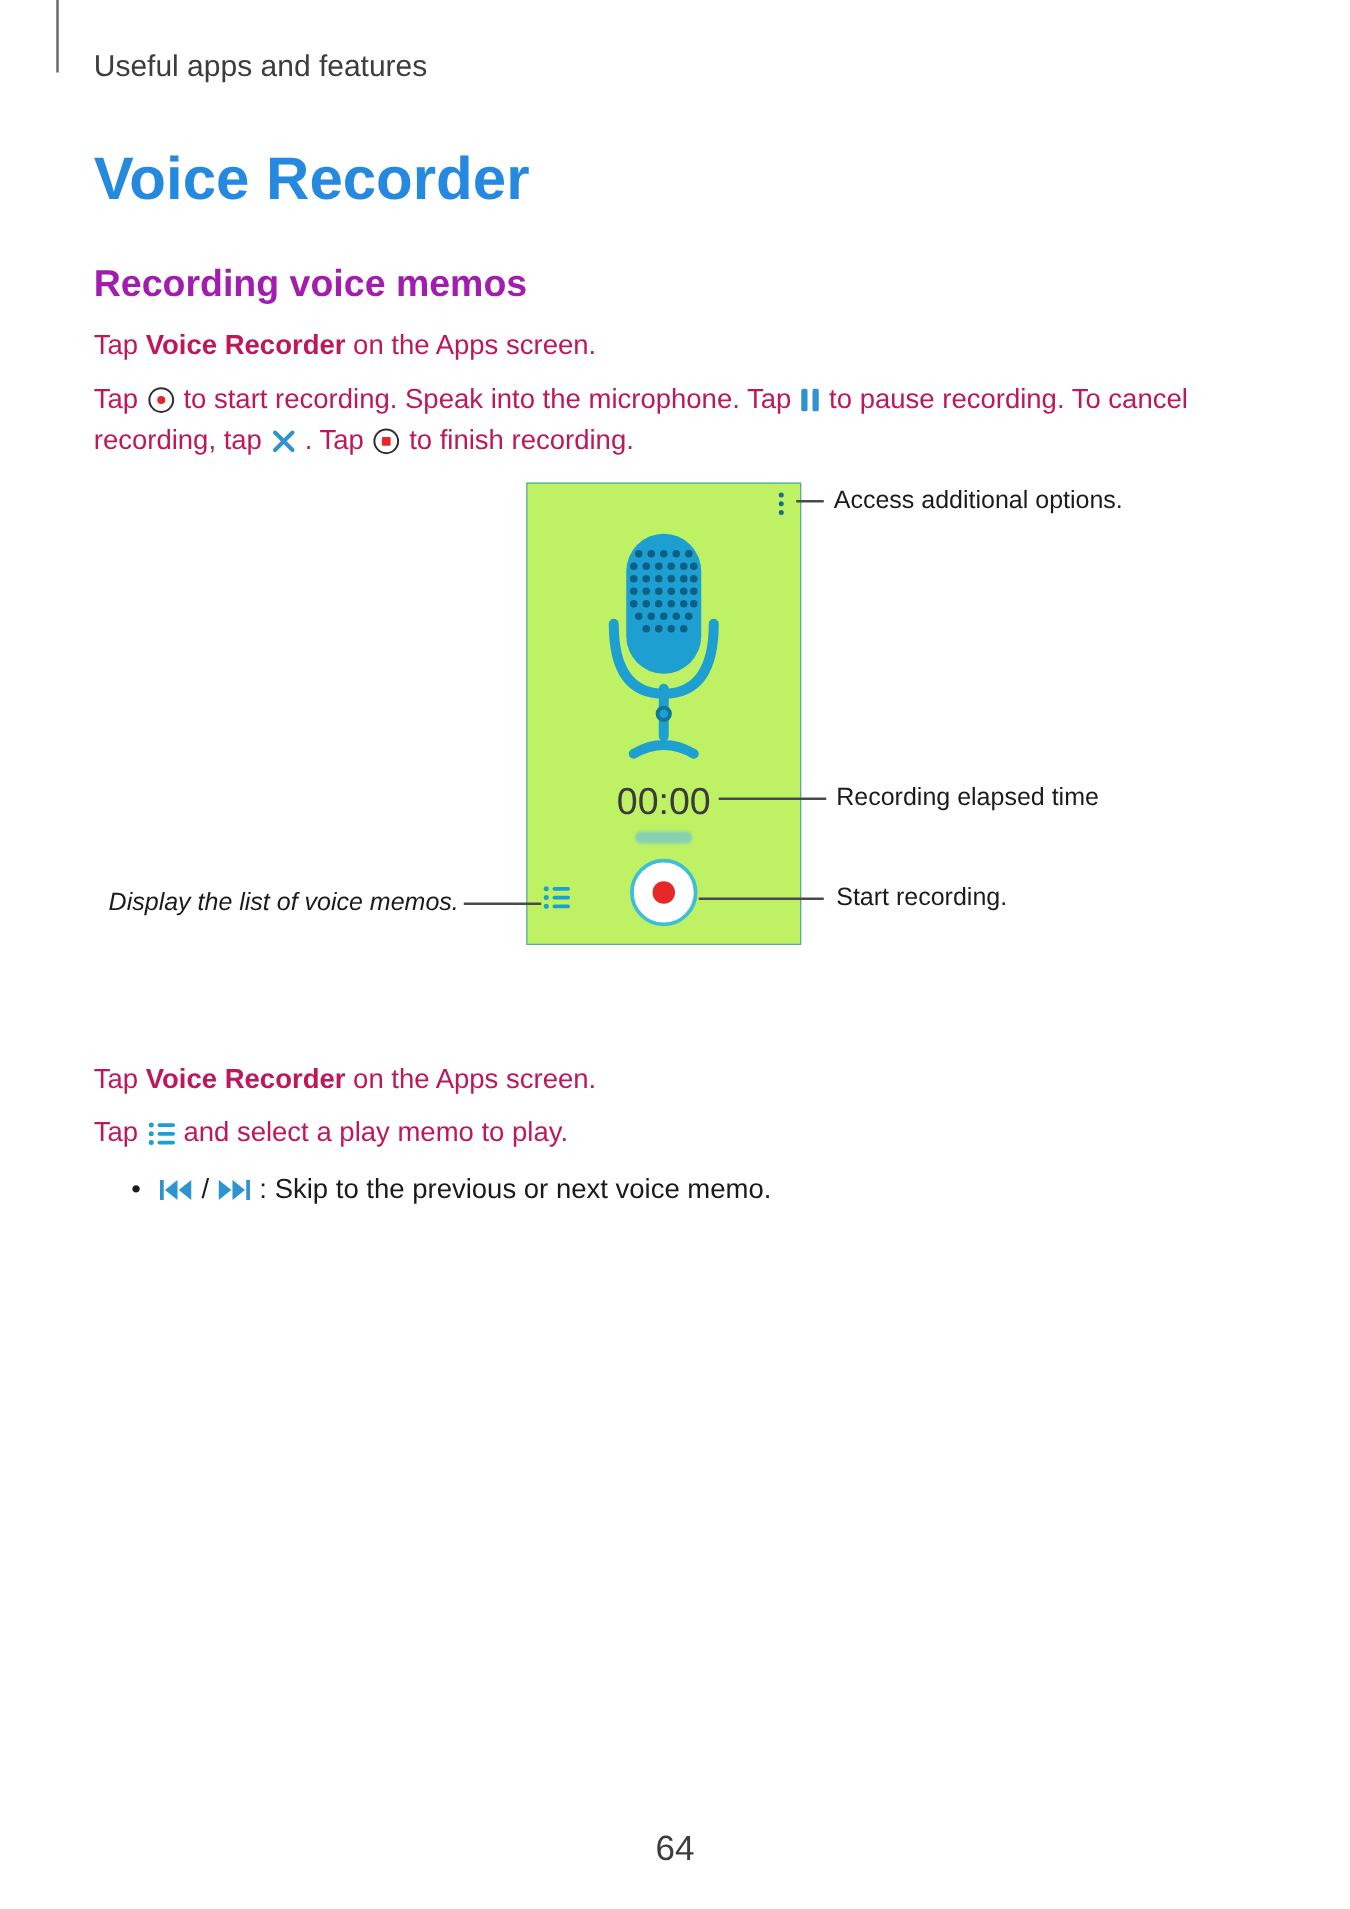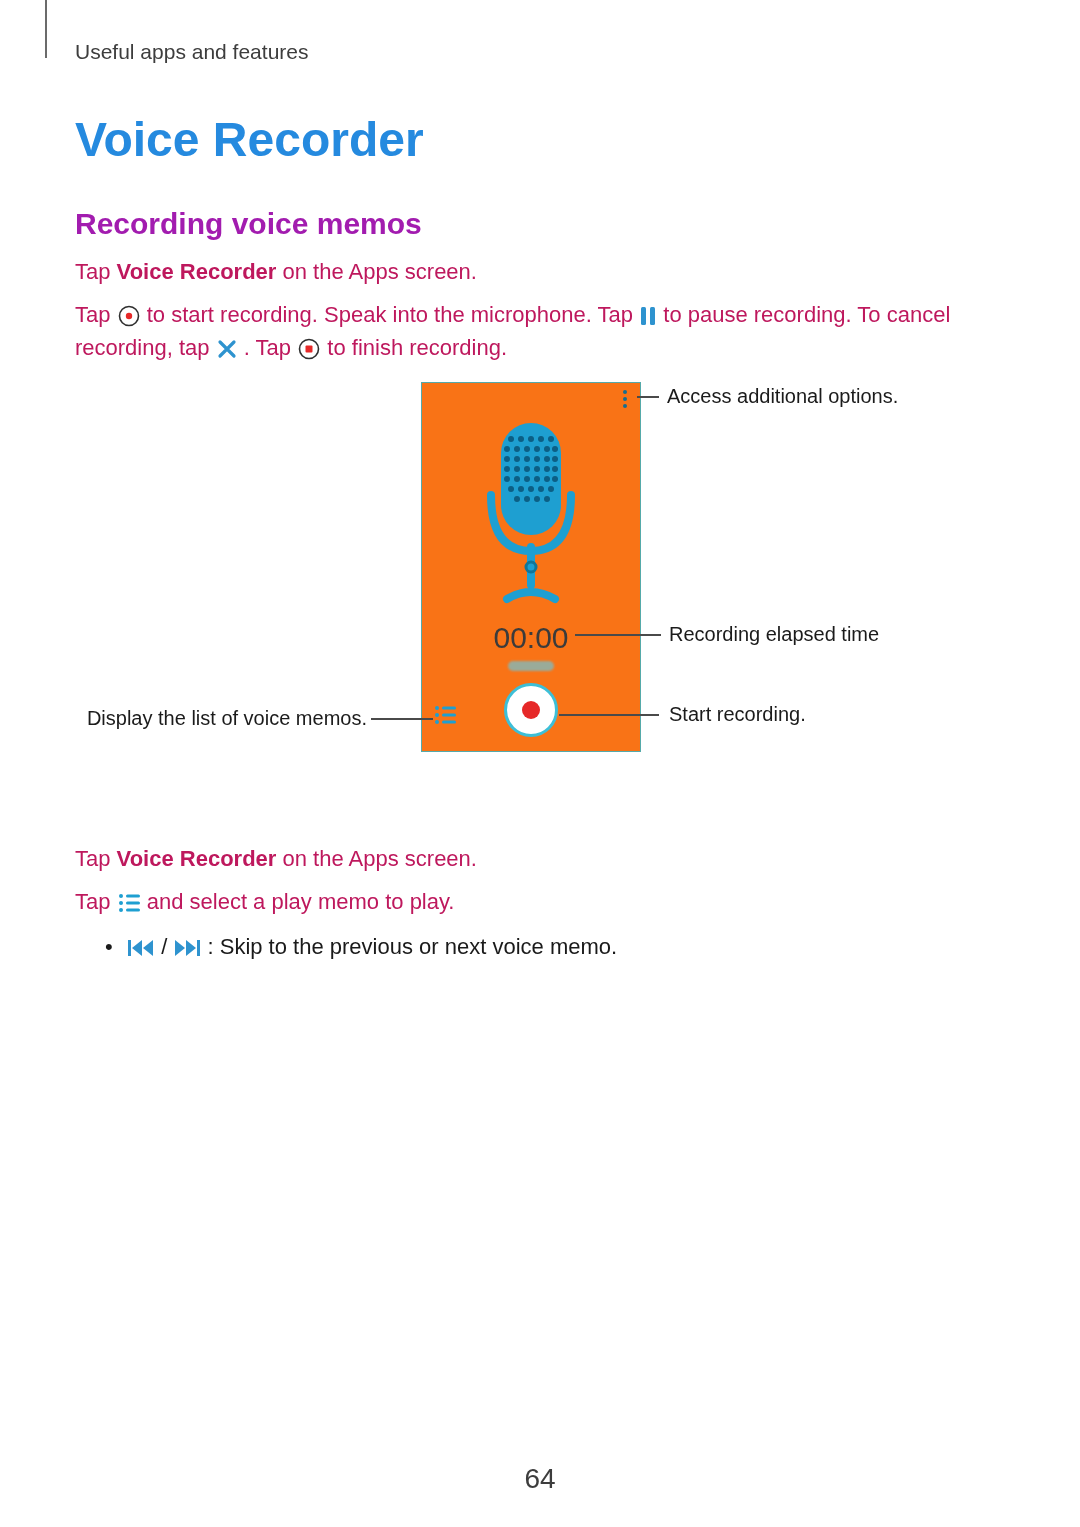--- a/index.html
+++ b/index.html
@@ -19,21 +19,21 @@
   
   .leftrule {
     position: absolute;
     top: 0;
     left: 45px;
     width: 0;
     height: 58px;
     border-left: 2px solid #6b6b6b;
   }
   .breadcrumb {
-    font-size: 21px;
+    font-size: 24px;
     color: #3d3d3d;
     margin-bottom: 48px;
   }
   h1.title {
     font-size: 48px;
     color: #258adf;
     font-weight: 700;
     margin: 0 0 40px 0;
   }
   h2.section {
@@ -60,21 +60,21 @@
     width: 100%;
     height: 420px;
     margin: 18px 0 40px 0;
   }
   .phone {
     position: absolute;
     left: 346px;
     top: 0;
     width: 220px;
     height: 370px;
-    background: #f97316;
+    background: #bef264;
     border: 1px solid #5aa;
     box-sizing: border-box;
   }
   .phone .more-icon {
     position: absolute;
     top: 6px;
     right: 8px;
   }
   .mic {
     position: absolute;
@@ -131,21 +131,21 @@
     bottom: 22px;
   }
   
   .callout {
     position: absolute;
     font-size: 20px;
     color: #1b1b1b;
     white-space: nowrap;
   }
   .callout.right { text-align: left; }
-  .callout.left  { text-align: left; }
+  .callout.left  { text-align: left; font-style: italic; }
   .line {
     position: absolute;
     background: #4a4a4a;
   }
   .line.h { height: 1.5px; }
   
   ul.bullets {
     list-style: none;
     padding: 0 0 0 30px;
     margin: 6px 0 0 0;

